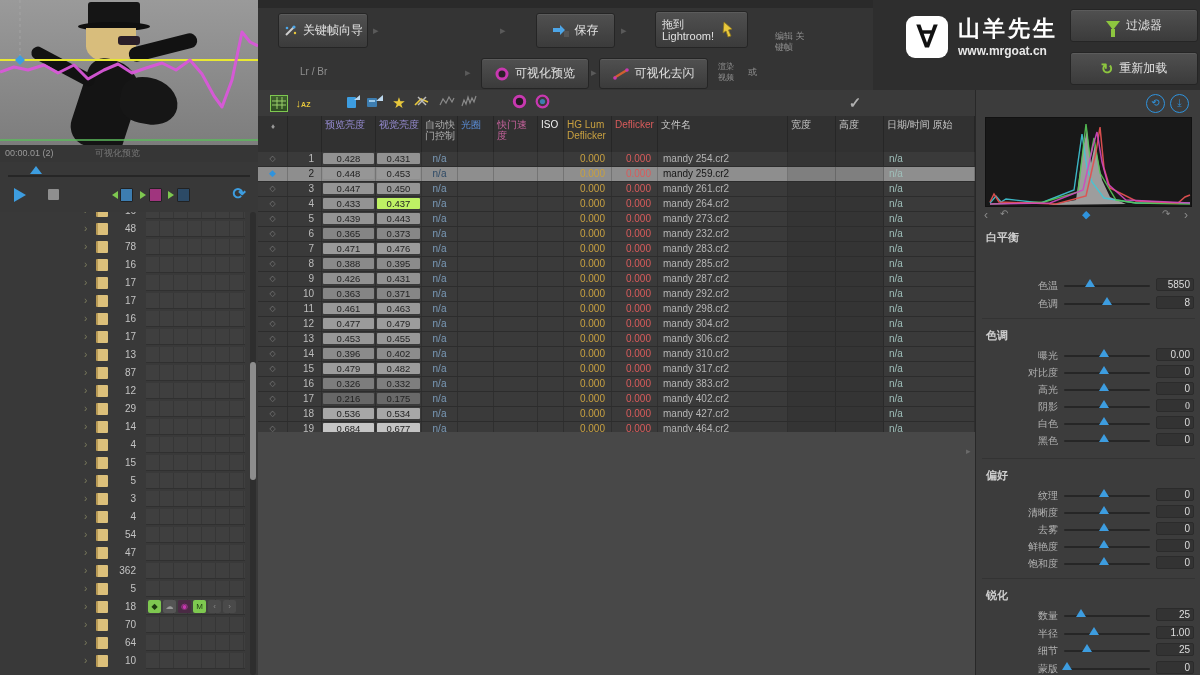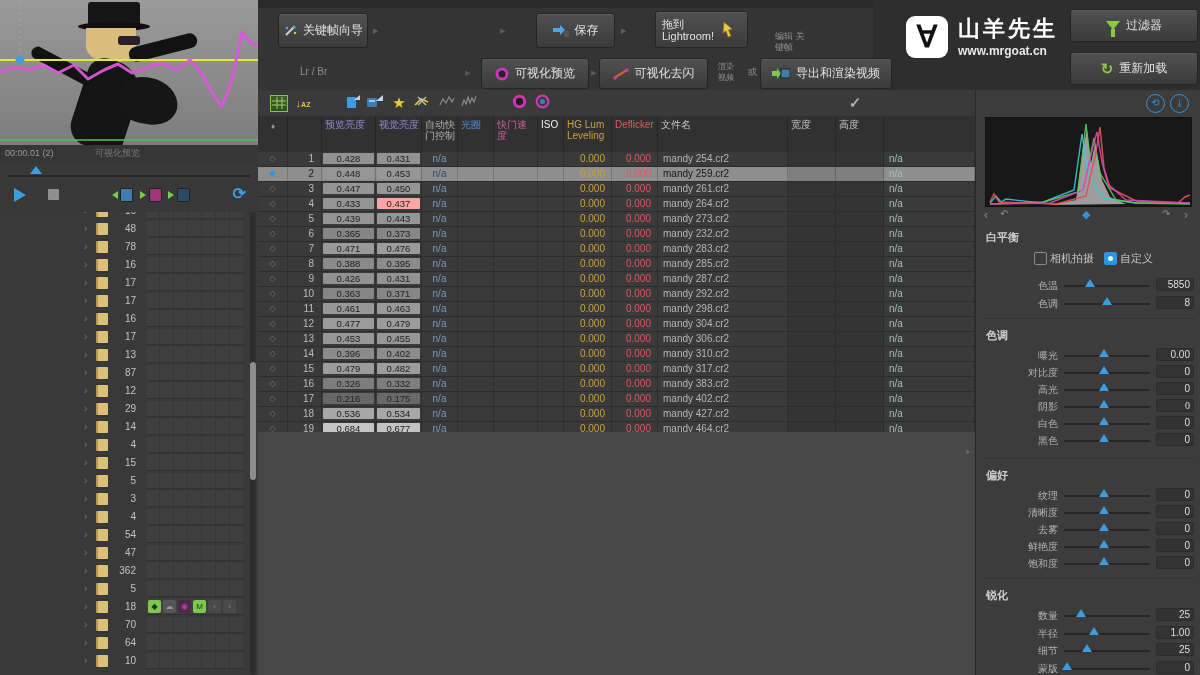--- a/index.html
+++ b/index.html
@@ -353,27 +353,20 @@
   <div class="hbtn" style="left:341px;top:58px;width:107px;height:29px">
     <svg width="16" height="12">
         <line x1="1" y1="10" x2="14" y2="2" stroke="#d06030" stroke-width="2.4"></line>
         <circle cx="2" cy="10" r="1.8" fill="#c838b0"></circle>
         <circle cx="14" cy="2" r="1.8" fill="#c838b0"></circle>
       </svg>
     <span>可视化去闪</span>
   </div>
   <div class="hnote" style="left:460px;top:61px;width:22px;font-size:8px">渲染 视频</div>
   <span class="hnote" style="left:490px;top:67px">或</span>
-  <div class="hbtn" style="left:502px;top:58px;width:130px;height:29px">
-    <svg width="18" height="13">
-        <polygon points="0,4 5,4 5,1 9,6.5 5,12 5,9 0,9" fill="#7ec850"></polygon>
-        <rect x="9" y="2" width="9" height="9" fill="#3d7db0" stroke="#222"></rect>
-      </svg>
-    <span>导出和渲染视频</span>
-  </div>
 
   <div id="logoBox"><span>∀</span></div>
   <div id="brandName">山羊先生</div>
   <div id="brandUrl">www.mrgoat.cn</div>
   <div class="hbtn" style="left:812px;top:9px;width:126px;height:31px">
     <span class="gfunnel"></span>
     <span>过滤器</span>
   </div>
   <div class="hbtn" style="left:812px;top:52px;width:126px;height:31px">
     <span class="greload">↻</span>
@@ -426,25 +419,26 @@
 
 <div id="tableHeader">
     <div class="th" style="width: 30px; color: rgb(154, 154, 154); text-align: center; font-size: 8px; padding-top: 5px;">♦</div>
     <div class="th" style="width: 34px; color: rgb(204, 204, 204);"></div>
     <div class="th" style="width: 54px; color: rgb(150, 139, 210);">预览亮度</div>
     <div class="th" style="width: 46px; color: rgb(150, 139, 210);">视觉亮度</div>
     <div class="th" style="width: 36px; color: rgb(176, 176, 176);">自动快门控制</div>
     <div class="th" style="width: 36px; color: rgb(91, 141, 214);">光圈</div>
     <div class="th" style="width: 44px; color: rgb(201, 99, 158);">快门速度</div>
     <div class="th" style="width: 26px; color: rgb(240, 240, 240);">ISO</div>
-    <div class="th" style="width: 48px; color: rgb(200, 160, 64);">HG Lum Leveling</div>
+    <div class="th" style="width: 48px; color: rgb(200, 160, 64);">HG Lum Deflicker</div>
     <div class="th" style="width: 46px; color: rgb(217, 91, 91);">Deflicker</div>
     <div class="th" style="width: 130px; color: rgb(200, 200, 200);">文件名</div>
     <div class="th" style="width: 48px; color: rgb(200, 200, 200);">宽度</div>
     <div class="th" style="width: 48px; color: rgb(200, 200, 200);">高度</div>
+    <div class="th" style="width: 91px; color: rgb(200, 200, 200);">日期/时间 原始</div>
   </div>
 <div id="tableBody">
     <div class="trow">
       <span class="td c-dia" style="width: 30px;">◇</span>
       <span class="td c-num" style="width: 34px;">1</span>
       <span class="td" style="width: 54px;">
         <div class="c-chip" style="background: rgb(146, 146, 146);">0.428</div>
       </span>
       <span class="td" style="width: 46px;">
         <div class="c-chip" style="background: rgb(146, 146, 146);">0.431</div>
@@ -500,21 +494,21 @@
       <span class="td c-dim" style="width: 48px;"></span>
       <span class="td c-date" style="width: 91px;">n/a</span>
     </div>
     <div class="trow">
       <span class="td c-dia" style="width: 30px;">◇</span>
       <span class="td c-num" style="width: 34px;">4</span>
       <span class="td" style="width: 54px;">
         <div class="c-chip" style="background: rgb(147, 147, 147);">0.433</div>
       </span>
       <span class="td" style="width: 46px;">
-        <div class="c-chip" style="background: #fca5a5;">0.437</div>
+        <div class="c-chip" style="background: #bef264;">0.437</div>
       </span>
       <span class="td c-na" style="width: 36px;">n/a</span>
       <span class="td" style="width: 36px;"></span>
       <span class="td" style="width: 44px;"></span>
       <span class="td" style="width: 26px;"></span>
       <span class="td c-hg" style="width: 48px;">0.000</span>
       <span class="td c-defl" style="width: 46px;">0.000</span>
       <span class="td c-file" style="width: 130px;">mandy 264.cr2</span>
       <span class="td c-dim" style="width: 48px;"></span>
       <span class="td c-dim" style="width: 48px;"></span>
@@ -859,26 +853,20 @@
 
   <div id="histNav">
     <span style="left:8px;font-size:12px">‹</span>
     <span style="left:24px">↶</span>
     <span style="left:106px;color:#2f93dd;font-size:11px">◆</span>
     <span style="left:186px">↷</span>
     <span style="left:208px;font-size:12px">›</span>
   </div>
 
   <div class="rpTitle" style="top:140px">白平衡</div>
-  <div id="wbChecks">
-    <span class="cbox" style="left:58px"></span>
-    <span class="cblabel" style="left:74px">相机拍摄</span>
-    <span class="cbox on" style="left:128px"></span>
-    <span class="cblabel" style="left:144px">自定义</span>
-  </div>
   <div id="wbSliders">
       <div class="srow" style="top: 188px;">
         <span class="slabel">色温</span>
         <div class="strack">
           <span class="sthumb" style="left: 30%;"></span>
         </div>
         <span class="svalue">5850</span>
       </div>
       <div class="srow" style="top: 206px;">
         <span class="slabel">色调</span>

